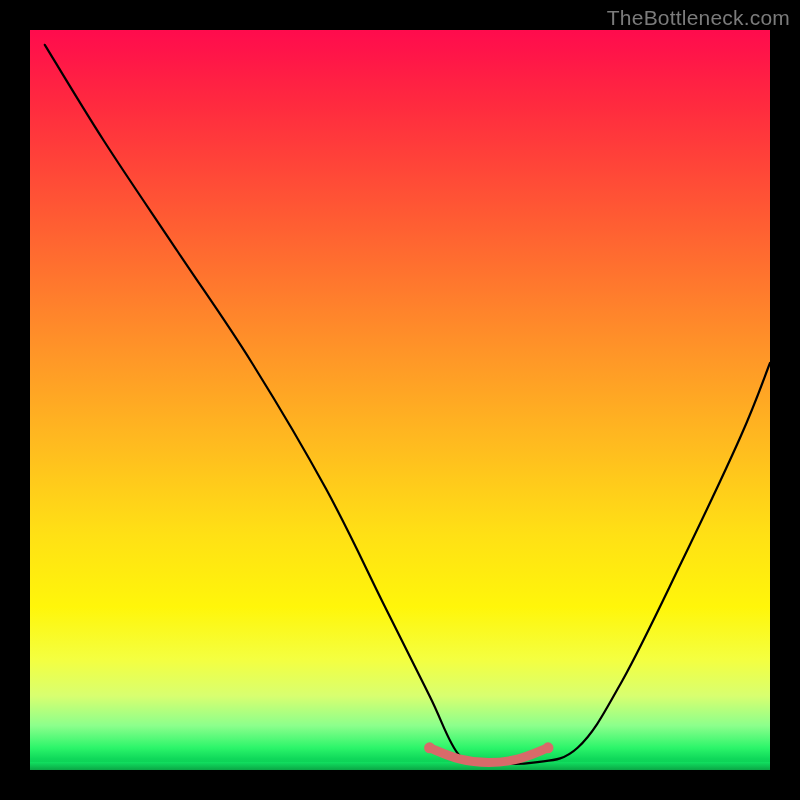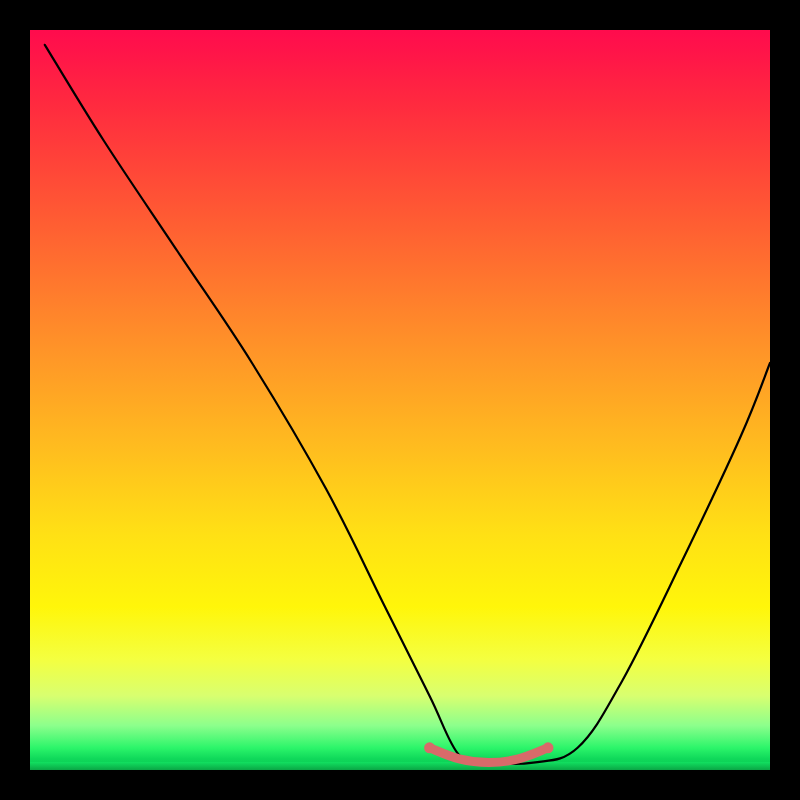--- a/index.html
+++ b/index.html
@@ -86,20 +86,21 @@
     font-weight: 500;
     letter-spacing: 0.2px;
     user-select: none;
   }
 </style>
 </head>
 <body>
 
 <div class="canvas">
 
+  <div class="watermark">TheBottleneck.com</div>
 
   <div class="plot-area">
     <div class="gradient-bg"></div>
     <div class="green-band"></div>
 
     <svg class="curve" viewBox="0 0 740 740" preserveAspectRatio="none">
 
       <path id="main-curve" class="curve-path" d="M 14.8,14.800000000000068 C 25.456000000000003,32.11600000000006 50.024,73.70400000000001 74,111 C 97.976,148.296 121.36,182.04000000000002 148,222 C 174.64,261.96 195.36,290.3759999999999 222,332.99999999999994 C 248.64,375.62399999999997 272.024,414.844 296,458.8 C 319.976,502.75600000000003 336.55199999999996,539.904 355.2,577.2 C 373.848,614.4960000000001 386.28000000000003,639.36 399.6,666 C 412.92,692.64 418.544,713.212 429.2,725.2 C 439.856,737.1880000000001 445.48,731.268 458.8,732.6 C 472.12,733.932 487.21600000000007,735.264 503.20000000000005,732.6 C 519.1840000000001,729.936 531.616,732.452 547.6,717.8 C 563.5840000000001,703.1479999999999 573.352,684.5 592,651.2 C 610.648,617.9000000000001 629.888,576.756 651.2,532.8 C 672.5120000000001,488.84399999999994 694.4159999999999,442.964 710.4,407 C 726.384,371.036 734.672,346.31999999999994 740,332.99999999999994"></path>
 
       <path id="flat-seg" class="flat-segment" d="M 399.6,717.8 C 404.928,719.798 418.544,726.236 429.2,728.9 C 439.856,731.564 448.144,732.6 458.8,732.6 C 469.456,732.6 477.744,731.564 488.40000000000003,728.9 C 499.05600000000004,726.236 512.672,719.798 518,717.8"></path>

